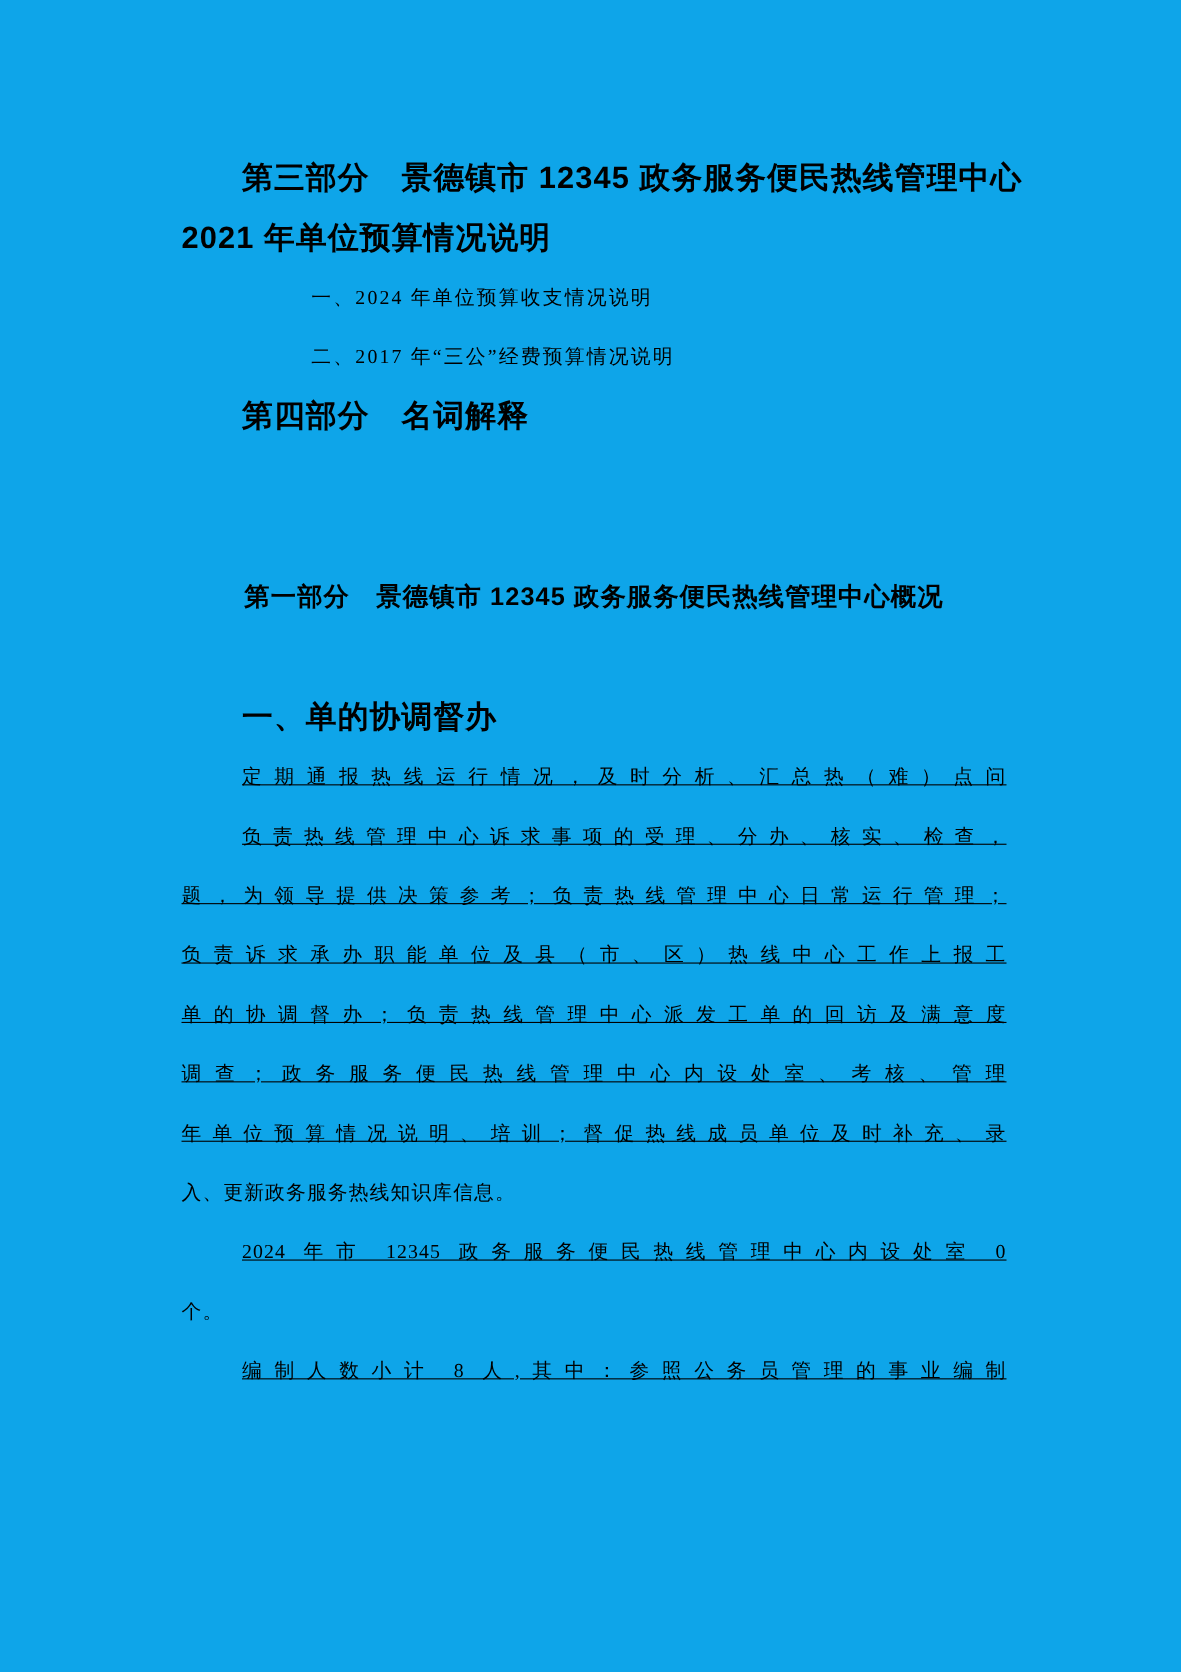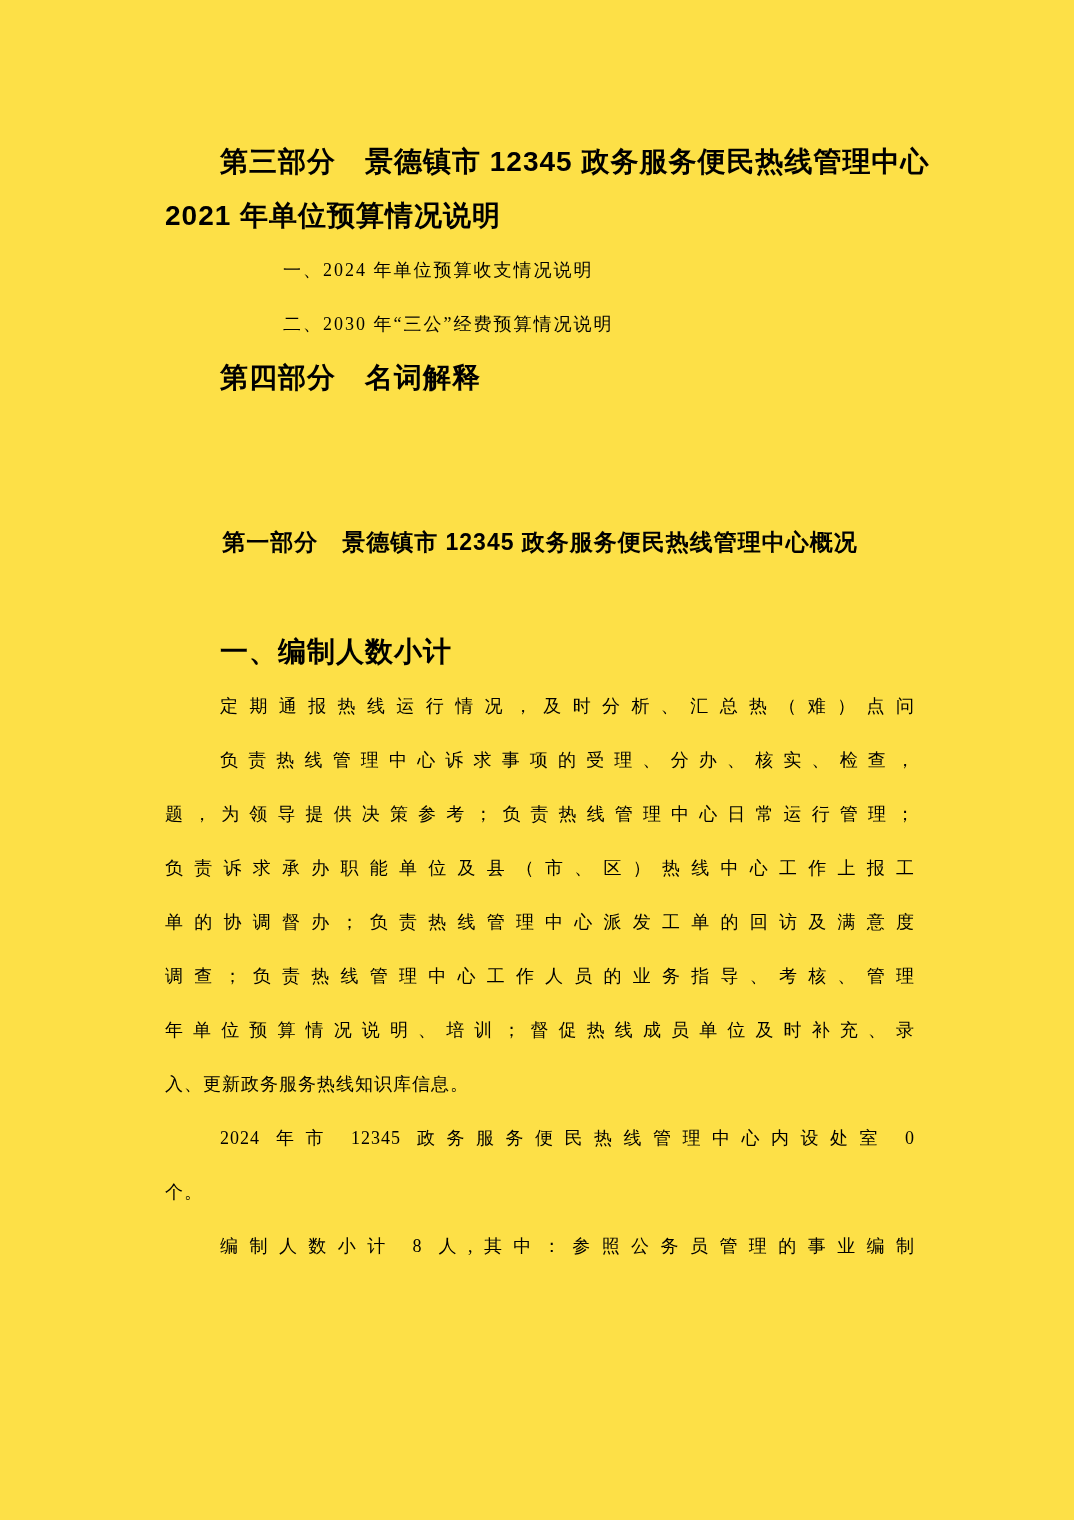--- a/index.html
+++ b/index.html
@@ -4,21 +4,21 @@
 <style>
   html, body {
     margin: 0;
     padding: 0;
     background: #ffffff;
   }
   .page {
     position: relative;
     width: 1074px;
     height: 1520px;
-    background: #fde047;
+    background: #0ea5e9;
     overflow: hidden;
   }
   .content {
     padding-top: 135px;
     margin-left: 165px;
     width: 750px;
   }
   .line {
     height: 54px;
     line-height: 54px;
@@ -42,49 +42,50 @@
     font-size: 23px;
     text-align: center;
   }
   .ind2 { padding-left: 55px; }
   .ind4 { padding-left: 118px; }
   .ls2 { letter-spacing: 2px; }
   .fill {
     white-space: normal;
     text-align: justify;
     text-align-last: justify;
+    text-decoration: underline;
   }
   .spacer-a { height: 110px; }
   .spacer-b { height: 56px; }
 </style>
 </head>
 <body>
 
 <div class="page">
   <div class="content">
 
     <div class="line hei ind2">第三部分　景德镇市 12345 政务服务便民热线管理中心</div>
     <div class="line hei">2021 年单位预算情况说明</div>
     <div class="line serif ind4 ls2">一、2024 年单位预算收支情况说明</div>
-    <div class="line serif ind4 ls2">二、2030 年“三公”经费预算情况说明</div>
+    <div class="line serif ind4 ls2">二、2017 年“三公”经费预算情况说明</div>
     <div class="line hei ind2">第四部分　名词解释</div>
 
     <div class="spacer-a"></div>
 
     <div class="line hei title">第一部分　景德镇市 12345 政务服务便民热线管理中心概况</div>
 
     <div class="spacer-b"></div>
 
-    <div class="line hei ind2">一、编制人数小计</div>
+    <div class="line hei ind2">一、单的协调督办</div>
     <div class="line serif ind2 fill">定期通报热线运行情况，及时分析、汇总热（难）点问</div>
     <div class="line serif ind2 fill">负责热线管理中心诉求事项的受理、分办、核实、检查，</div>
     <div class="line serif fill">题，为领导提供决策参考；负责热线管理中心日常运行管理；</div>
     <div class="line serif fill">负责诉求承办职能单位及县（市、区）热线中心工作上报工</div>
     <div class="line serif fill">单的协调督办；负责热线管理中心派发工单的回访及满意度</div>
-    <div class="line serif fill">调查；负责热线管理中心工作人员的业务指导、考核、管理</div>
+    <div class="line serif fill">调查；政务服务便民热线管理中心内设处室、考核、管理</div>
     <div class="line serif fill">年单位预算情况说明、培训；督促热线成员单位及时补充、录</div>
     <div class="line serif">入、更新政务服务热线知识库信息。</div>
 
     <div class="line serif ind2 fill">2024 年市 12345 政务服务便民热线管理中心内设处室 0</div>
     <div class="line serif">个。</div>
     <div class="line serif ind2 fill">编制人数小计 8 人,其中：参照公务员管理的事业编制</div>
 
   </div>
 </div>
 

